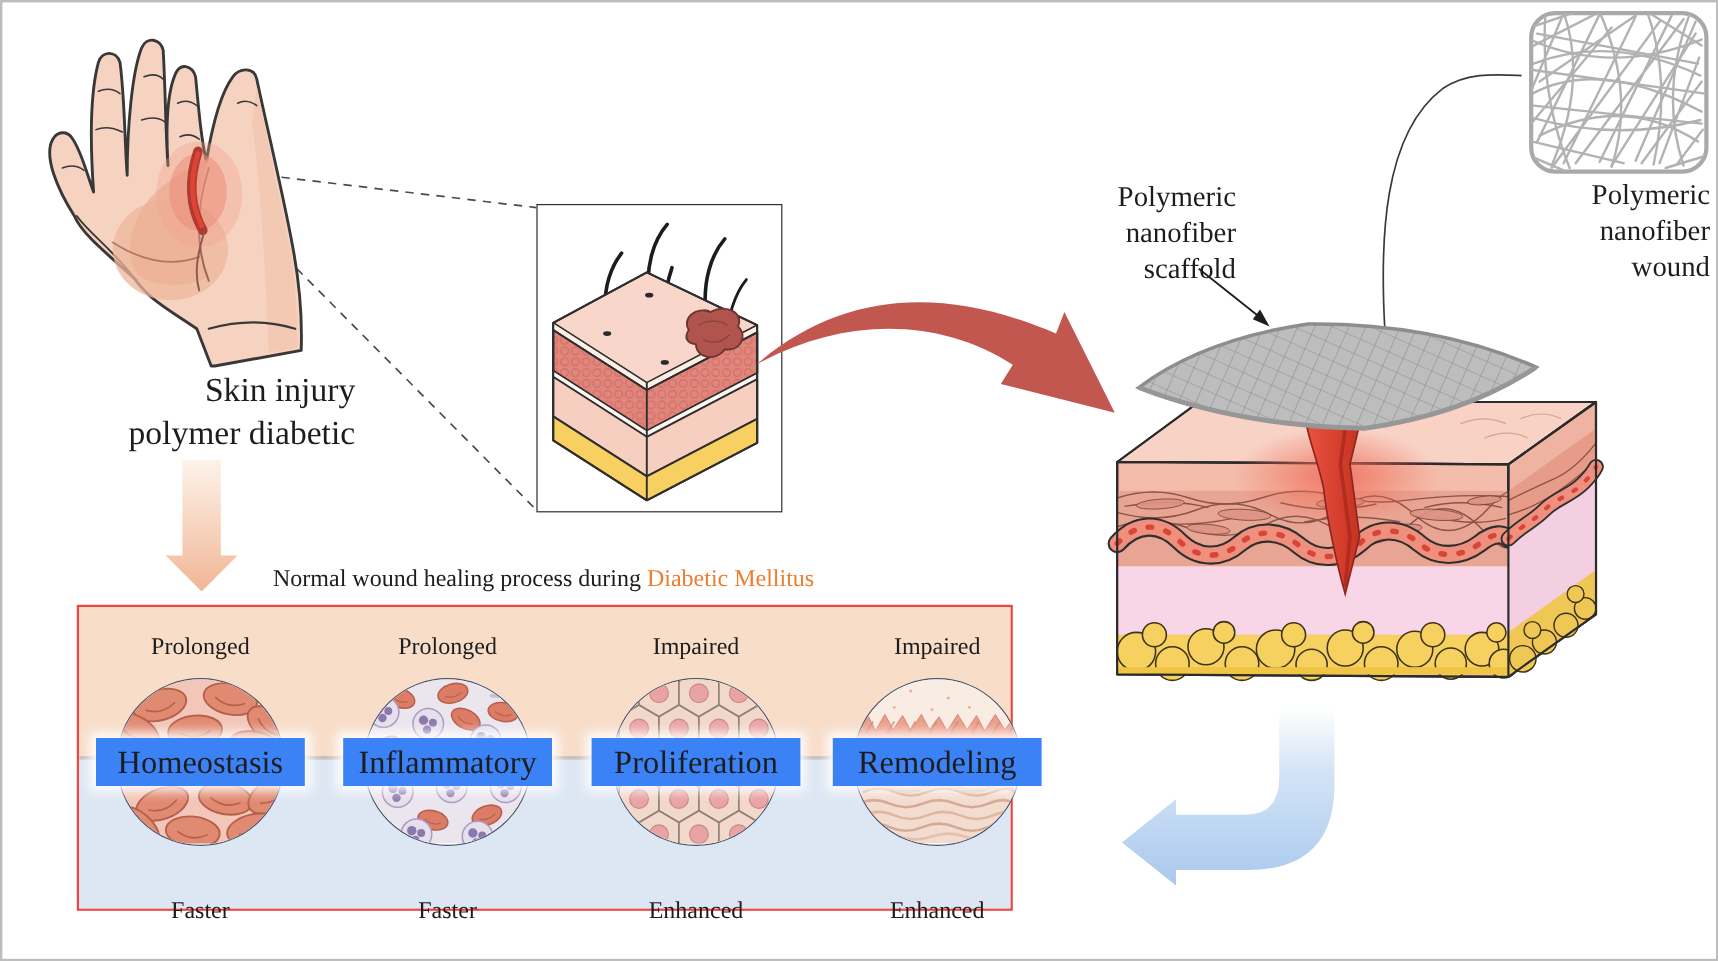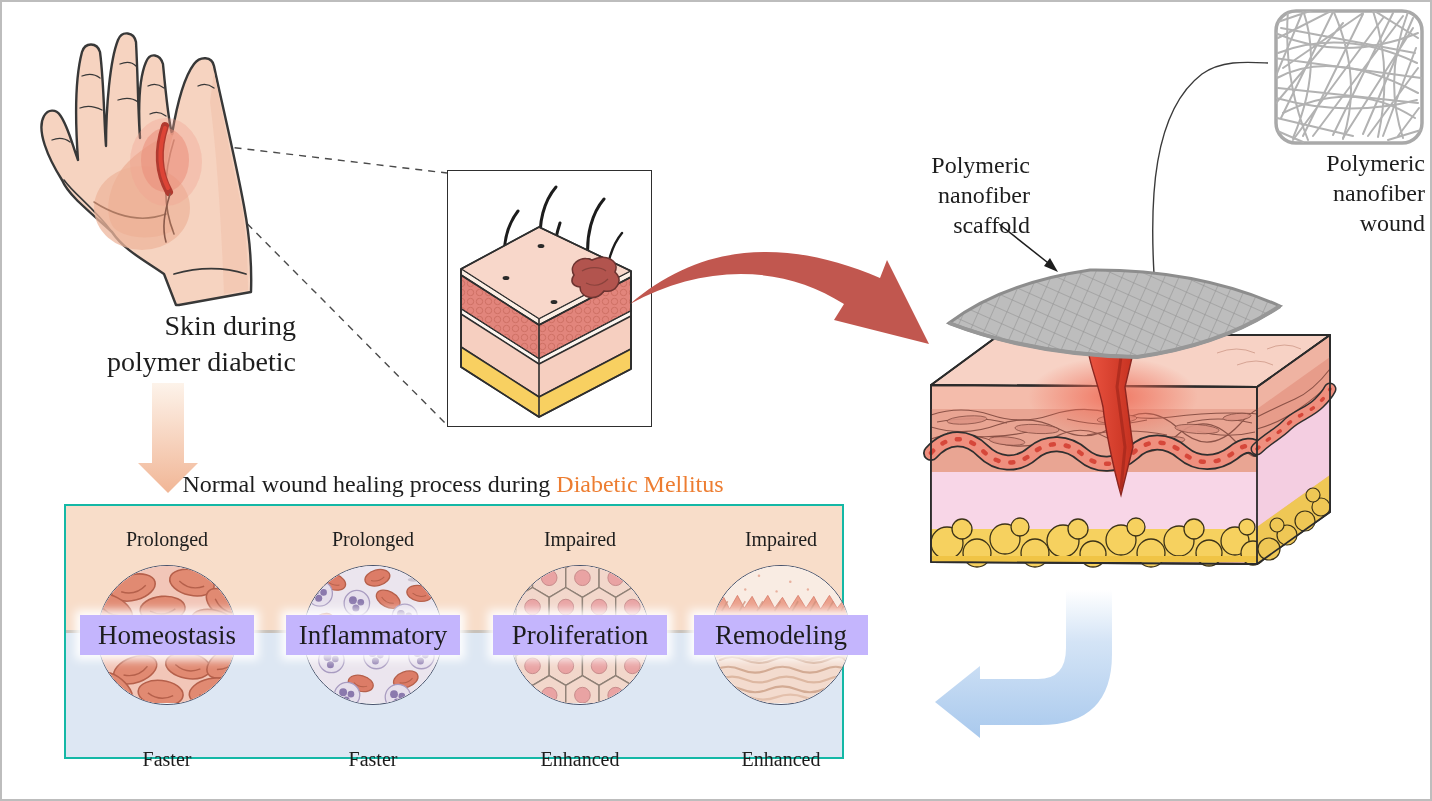--- a/index.html
+++ b/index.html
@@ -8,42 +8,42 @@
     border:2px solid #bdbdbd;box-sizing:border-box;overflow:hidden;
     font-family:"Liberation Serif","DejaVu Serif",serif;color:#1d1d1d;
   }
   .abs{position:absolute;}
   .caption{text-align:right;line-height:1.3;}
   .injury-caption{left:44px;top:306px;width:250px;font-size:28px;}
   .scaffold-caption{left:858px;top:148px;width:170px;font-size:24px;line-height:1.25;}
   .mesh-caption{left:1268px;top:146px;width:155px;font-size:24px;line-height:1.25;}
   .panel{
     left:62px;top:502px;width:780px;height:255px;
-    border:2px solid #14b8a6;box-sizing:border-box;
+    border:2px solid #ef4444;box-sizing:border-box;
   }
   .panel-top{position:absolute;left:0;top:0;width:100%;height:124px;background:#f8ddc9;}
   .panel-bottom{position:absolute;left:0;top:124px;width:100%;height:127px;background:#dde7f3;}
   .panel-divider{position:absolute;left:0;top:124px;width:100%;height:3px;background:#c8c1b9;}
   .stage{position:absolute;top:0;width:190px;height:251px;}
   .stage-top-label,.stage-bottom-label{
     position:absolute;left:0;width:190px;text-align:center;font-size:20px;color:#1d1d1d;
   }
   .stage-top-label{top:22px;}
   .stage-bottom-label{top:210px;margin-top:32px;}
   .stage-circle{
     position:absolute;left:25px;top:59px;width:140px;height:140px;border-radius:50%;
     border:1.6px solid #47526b;overflow:hidden;background:#fff;box-sizing:border-box;
   }
   .stage-band{
     position:absolute;left:8px;top:109px;width:174px;height:40px;
-    background:#c4b5fd;box-shadow:0 0 9px 5px rgba(255,255,255,0.95);
+    background:#3b82f6;box-shadow:0 0 9px 5px rgba(255,255,255,0.95);
     display:flex;align-items:center;justify-content:center;
     font-size:27px;white-space:nowrap;
   }
-  .proc-title{left:62px;top:469px;width:778px;text-align:center;font-size:24px;}
+  .proc-title{left:62px;top:469px;width:778px;text-align:center;font-size:20px;}
   .proc-footer{left:58px;top:766px;width:750px;text-align:center;font-size:21.5px;}
   .orange{color:#ED7D31;}
   .blue{color:#4472C4;}
   .skin-box-frame{
     left:445px;top:168px;width:205px;height:257px;
     border:1.4px solid #2e2e2e;box-sizing:border-box;background:#fff;
   }
   svg{display:block;}
 </style>
 </head>
@@ -81,21 +81,21 @@
 
       <ellipse cx="142" cy="150" rx="36" ry="44" fill="#f0a18f" opacity="0.35"></ellipse>
       <ellipse cx="141" cy="148" rx="24" ry="32" fill="#ea8a76" opacity="0.5"></ellipse>
       <path d="M141,114 C133,138 134,160 145,180" fill="none" stroke="#b03a30" stroke-width="8"></path>
       <path d="M141,116 C134,138 135,158 144,176" fill="none" stroke="#dd4436" stroke-width="4"></path>
       <path d="M146,182 C140,202 138,216 142,230" fill="none" stroke="#8a5a4a" stroke-width="1.6"></path>
     </g>
   </svg>
 
   <div class="abs caption injury-caption">
-    <div>Skin during</div>
+    <div>Skin injury</div>
     <div>polymer diabetic</div>
   </div>
 
   <svg class="abs" style="left:130px;top:381px;" width="80" height="112" viewBox="0 0 80 112">
     <defs>
       <linearGradient id="peachGrad" x1="0" y1="0" x2="0" y2="1">
         <stop offset="0" stop-color="#fdf3ea"></stop>
         <stop offset="1" stop-color="#f1b696"></stop>
       </linearGradient>
     </defs>

